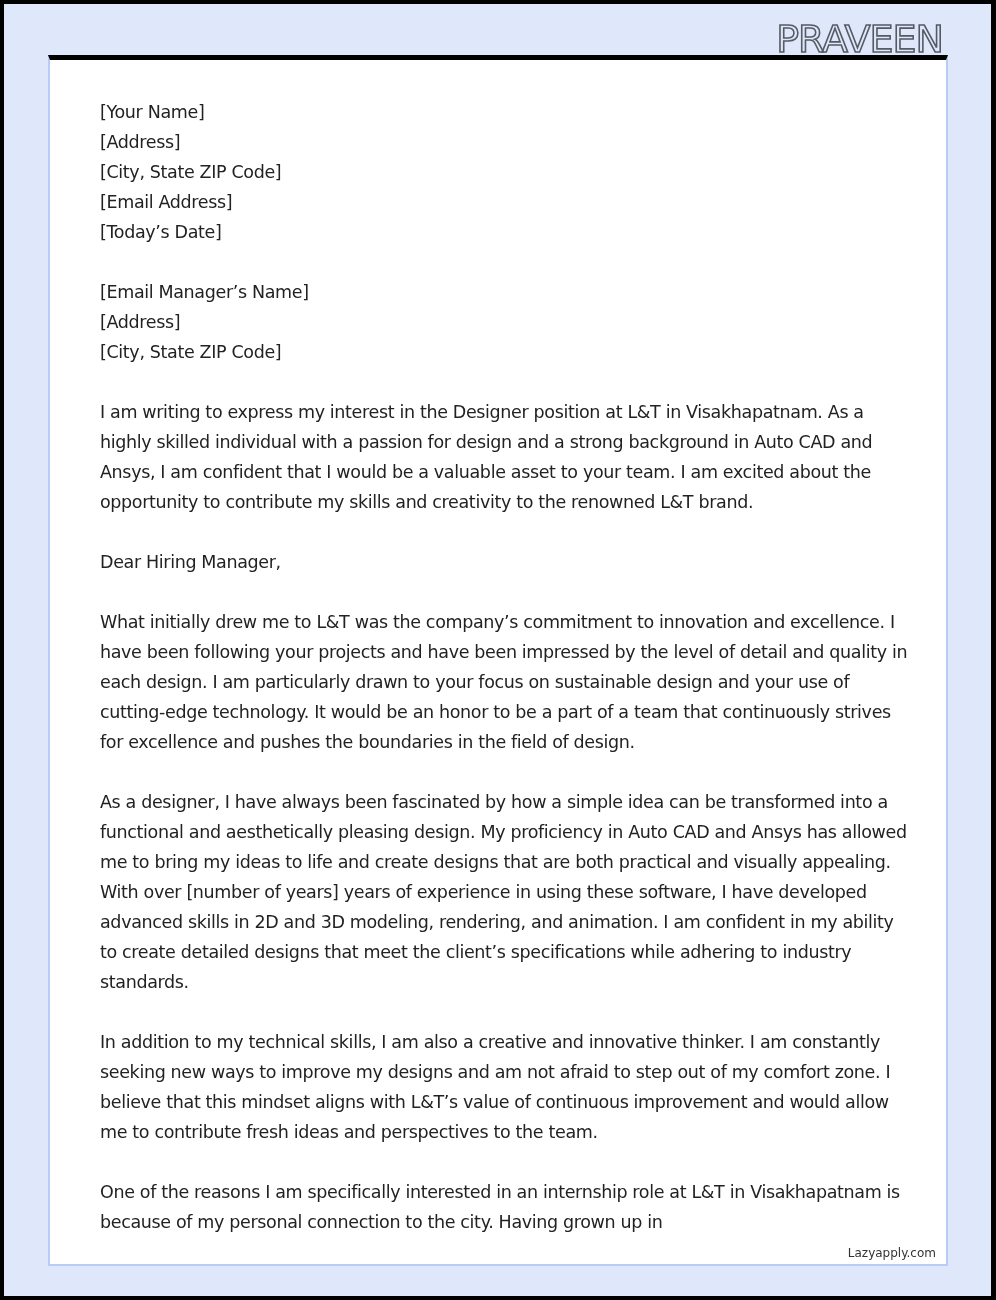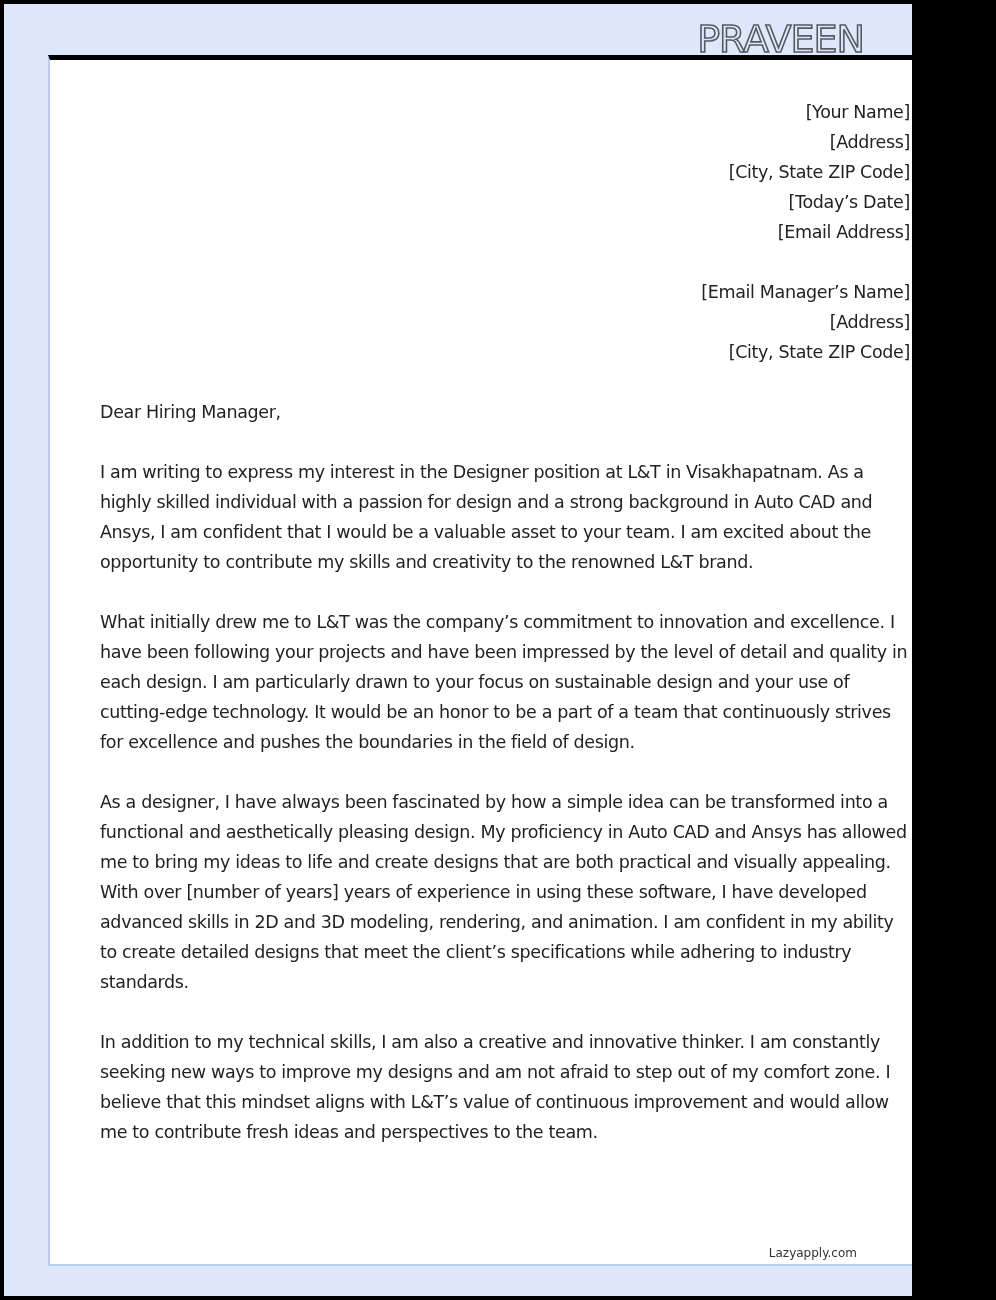--- a/index.html
+++ b/index.html
@@ -3,21 +3,21 @@
   <meta charset="utf-8">
   <style>
     html, body { margin: 0; padding: 0; }
     body {
       width: 996px; height: 1300px; overflow: hidden;
       background: #000;
       position: relative;
       font-family: "DejaVu Sans", sans-serif;
     }
     .frame {
-      position: absolute; left: 4px; top: 4px; width: 908px; height: 1292px;
+      position: absolute; left: 4px; top: 4px; width: 987px; height: 1292px;
       background: #dfe7fa; overflow: hidden;
     }
     .brand {
       position: absolute; right: 48px; top: 13px;
       font-family: "DejaVu Sans", sans-serif;
       font-size: 38px; letter-spacing: -1px;
       color: #dfe7fa;
       -webkit-text-stroke: 1.6px #555b63;
       line-height: 44px;
     }
@@ -31,48 +31,49 @@
       box-sizing: content-box;
     }
     .content {
       position: absolute; left: 96px; top: 93px; width: 810px;
       font-family: "DejaVu Sans", sans-serif;
       font-size: 17.5px; line-height: 30px; color: #222;
       letter-spacing: -0.35px;
       z-index: 2;
     }
     .content p { margin: 0 0 30px 0; }
-    .content .line { display: block; text-align: right; }
+    .content .line { display: block; }
     .watermark {
       position: absolute; right: 55px; top: 1242px;
       font-family: "DejaVu Sans", sans-serif;
       font-size: 12px; color: #333; z-index: 3;
     }
   </style>
 </head>
 <body>
 
 <div class="frame">
   <div class="brand">PRAVEEN</div>
   <div class="card"></div>
 
   <div class="content">
     <p>
       <span class="line">[Your Name]</span>
       <span class="line">[Address]</span>
       <span class="line">[City, State ZIP Code]</span>
+      <span class="line">[Email Address]</span>
       <span class="line">[Today’s Date]</span>
-      <span class="line">[Email Address]</span>
     </p>
     <p>
       <span class="line">[Email Manager’s Name]</span>
       <span class="line">[Address]</span>
       <span class="line">[City, State ZIP Code]</span>
     </p>
+    <p>I am writing to express my interest in the Designer position at L&amp;T in Visakhapatnam. As a highly skilled individual with a passion for design and a strong background in Auto CAD and Ansys, I am confident that I would be a valuable asset to your team. I am excited about the opportunity to contribute my skills and creativity to the renowned L&amp;T brand.</p>
     <p>Dear Hiring Manager,</p>
-    <p>I am writing to express my interest in the Designer position at L&amp;T in Visakhapatnam. As a highly skilled individual with a passion for design and a strong background in Auto CAD and Ansys, I am confident that I would be a valuable asset to your team. I am excited about the opportunity to contribute my skills and creativity to the renowned L&amp;T brand.</p>
     <p>What initially drew me to L&amp;T was the company’s commitment to innovation and excellence. I have been following your projects and have been impressed by the level of detail and quality in each design. I am particularly drawn to your focus on sustainable design and your use of cutting-edge technology. It would be an honor to be a part of a team that continuously strives for excellence and pushes the boundaries in the field of design.</p>
     <p>As a designer, I have always been fascinated by how a simple idea can be transformed into a functional and aesthetically pleasing design. My proficiency in Auto CAD and Ansys has allowed me to bring my ideas to life and create designs that are both practical and visually appealing. With over [number of years] years of experience in using these software, I have developed advanced skills in 2D and 3D modeling, rendering, and animation. I am confident in my ability to create detailed designs that meet the client’s specifications while adhering to industry standards.</p>
     <p>In addition to my technical skills, I am also a creative and innovative thinker. I am constantly seeking new ways to improve my designs and am not afraid to step out of my comfort zone. I believe that this mindset aligns with L&amp;T’s value of continuous improvement and would allow me to contribute fresh ideas and perspectives to the team.</p>
+    <p>One of the reasons I am specifically interested in an internship role at L&amp;T in Visakhapatnam is because of my personal connection to the city. Having grown up in</p>
   </div>
 
   <div class="watermark">Lazyapply.com</div>
 </div>
 
 </body></html>

